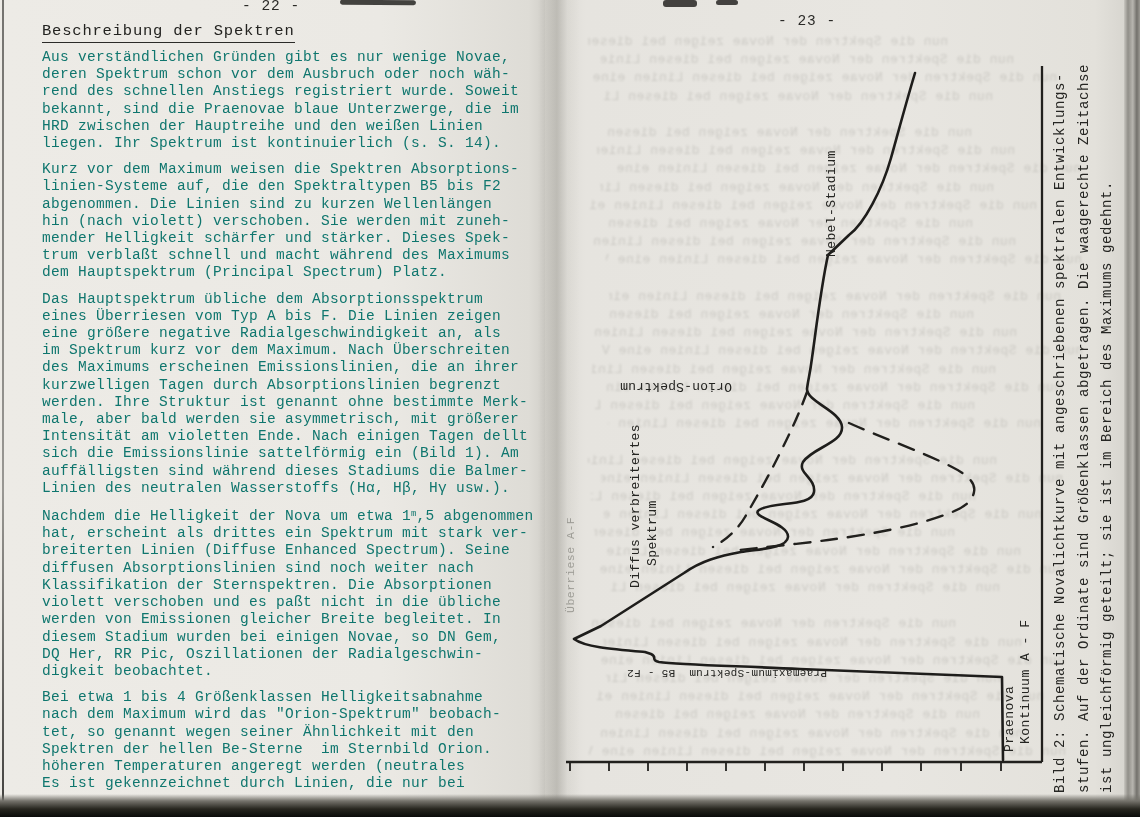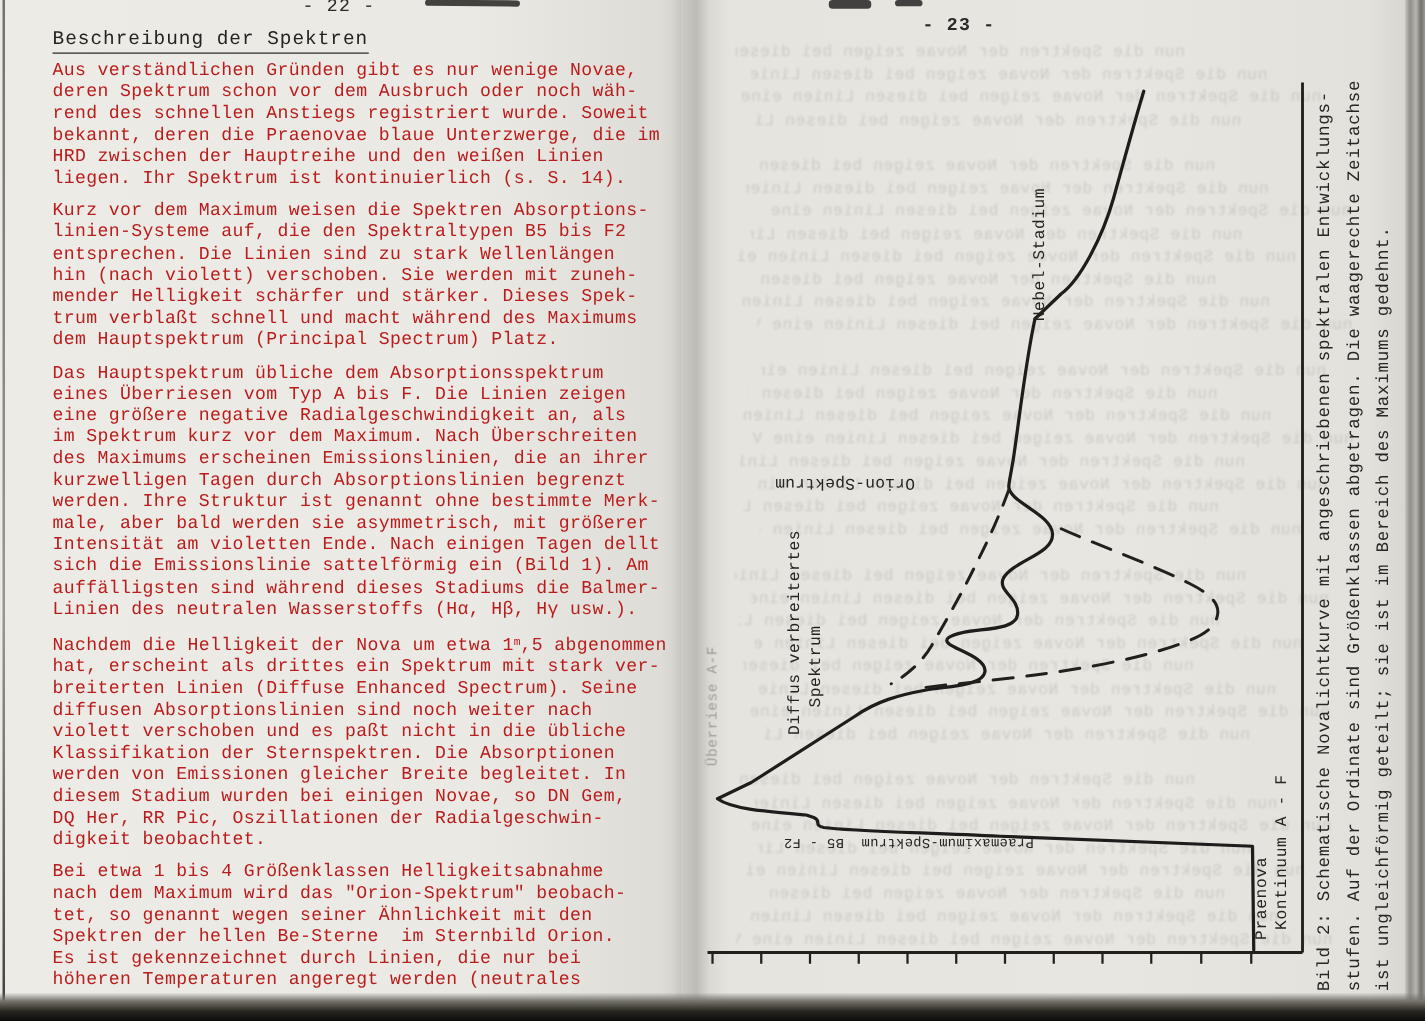--- a/index.html
+++ b/index.html
@@ -38,21 +38,21 @@
   .pageno{position:absolute; color:#2a2a27; font-size:14.5px; letter-spacing:1px; z-index:4; white-space:pre;}
   .heading{
     position:absolute; left:42px; top:22px; z-index:4;
     font-size:15.5px; letter-spacing:.8px; color:#232320;
     border-bottom:1.6px solid #2b2b28; padding-bottom:2px; white-space:pre;
   }
   .paras{position:absolute; left:42px; top:49px; width:512px; z-index:4;}
   .para{margin:0 0 9px 0;}
   .tline{
     font-size:14.5px; line-height:17.2px; letter-spacing:.3px;
-    color:#b91c1c; white-space:pre;
+    color:#0f766e; white-space:pre;
   }
   .tline sup.mag{font-size:9px; letter-spacing:0; vertical-align:4px;}
   
   .fig-svg{position:absolute; left:0; top:0; z-index:4; pointer-events:none;}
   
   .rlabel{
     position:absolute; z-index:5; color:#242421; white-space:pre;
     text-align:left; height:18px; line-height:18px;
   }
   .ccw{transform:rotate(-90deg);}
@@ -88,28 +88,28 @@
 <div class="scan">
 
   <div class="page-left"></div>
   <div class="pageno" style="left:242px; top:-2px;">- 22 -</div>
   <div class="heading">Beschreibung der Spektren</div>
   <div class="paras" id="paras">
       <div class="para">
         <div class="tline">Aus verständlichen Gründen gibt es nur wenige Novae,</div>
         <div class="tline">deren Spektrum schon vor dem Ausbruch oder noch wäh-</div>
         <div class="tline">rend des schnellen Anstiegs registriert wurde. Soweit</div>
-        <div class="tline">bekannt, deren die Praenovae blaue Unterzwerge, die im</div>
+        <div class="tline">bekannt, sind die Praenovae blaue Unterzwerge, die im</div>
         <div class="tline">HRD zwischen der Hauptreihe und den weißen Linien</div>
         <div class="tline">liegen. Ihr Spektrum ist kontinuierlich (s. S. 14).</div>
       </div>
       <div class="para">
         <div class="tline">Kurz vor dem Maximum weisen die Spektren Absorptions-</div>
         <div class="tline">linien-Systeme auf, die den Spektraltypen B5 bis F2</div>
-        <div class="tline">entsprechen. Die Linien sind zu stark Wellenlängen</div>
+        <div class="tline">abgenommen. Die Linien sind zu kurzen Wellenlängen</div>
         <div class="tline">hin (nach violett) verschoben. Sie werden mit zuneh-</div>
         <div class="tline">mender Helligkeit schärfer und stärker. Dieses Spek-</div>
         <div class="tline">trum verblaßt schnell und macht während des Maximums</div>
         <div class="tline">dem Hauptspektrum (Principal Spectrum) Platz.</div>
       </div>
       <div class="para">
         <div class="tline">Das Hauptspektrum übliche dem Absorptionsspektrum</div>
         <div class="tline">eines Überriesen vom Typ A bis F. Die Linien zeigen</div>
         <div class="tline">eine größere negative Radialgeschwindigkeit an, als</div>
         <div class="tline">im Spektrum kurz vor dem Maximum. Nach Überschreiten</div>
@@ -120,34 +120,34 @@
         <div class="tline">Intensität am violetten Ende. Nach einigen Tagen dellt</div>
         <div class="tline">sich die Emissionslinie sattelförmig ein (Bild 1). Am</div>
         <div class="tline">auffälligsten sind während dieses Stadiums die Balmer-</div>
         <div class="tline">Linien des neutralen Wasserstoffs (Hα, Hβ, Hγ usw.).</div>
       </div>
       <div class="para">
         <div class="tline">Nachdem die Helligkeit der Nova um etwa 1<sup class="mag">m</sup>,5 abgenommen</div>
         <div class="tline">hat, erscheint als drittes ein Spektrum mit stark ver-</div>
         <div class="tline">breiterten Linien (Diffuse Enhanced Spectrum). Seine</div>
         <div class="tline">diffusen Absorptionslinien sind noch weiter nach</div>
+        <div class="tline">Klassifikation der Sternspektren. Die Absorptionen</div>
         <div class="tline">violett verschoben und es paßt nicht in die übliche</div>
-        <div class="tline">Klassifikation der Sternspektren. Die Absorptionen</div>
         <div class="tline">werden von Emissionen gleicher Breite begleitet. In</div>
         <div class="tline">diesem Stadium wurden bei einigen Novae, so DN Gem,</div>
         <div class="tline">DQ Her, RR Pic, Oszillationen der Radialgeschwin-</div>
         <div class="tline">digkeit beobachtet.</div>
       </div>
       <div class="para">
         <div class="tline">Bei etwa 1 bis 4 Größenklassen Helligkeitsabnahme</div>
         <div class="tline">nach dem Maximum wird das "Orion-Spektrum" beobach-</div>
         <div class="tline">tet, so genannt wegen seiner Ähnlichkeit mit den</div>
         <div class="tline">Spektren der hellen Be-Sterne  im Sternbild Orion.</div>
+        <div class="tline">höheren Temperaturen angeregt werden (neutrales</div>
         <div class="tline">Es ist gekennzeichnet durch Linien, die nur bei</div>
-        <div class="tline">höheren Temperaturen angeregt werden (neutrales</div>
       </div>
     </div>
 
   <div class="page-right"></div>
   <div class="bleed" id="bleed">
       <div class="bline" style="top: 34px; left: 588px; width: 360px;">nun die Spektren der Novae zeigen bei diesen Linien eine Verschiebung der Helligkeit und werden dann</div>
       <div class="bline" style="top: 52.2px; left: 601px; width: 413px;">nun die Spektren der Novae zeigen bei diesen Linien eine Verschiebung der Helligkeit und werden dann</div>
       <div class="bline" style="top: 70.4px; left: 591px; width: 466px;">nun die Spektren der Novae zeigen bei diesen Linien eine Verschiebung der Helligkeit und werden dann</div>
       <div class="bline" style="top: 88.6px; left: 604px; width: 389px;">nun die Spektren der Novae zeigen bei diesen Linien eine Verschiebung der Helligkeit und werden dann</div>
       <div class="bline" style="top: 125px; left: 607px; width: 365px;">nun die Spektren der Novae zeigen bei diesen Linien eine Verschiebung der Helligkeit und werden dann</div>
@@ -176,21 +176,21 @@
       <div class="bline" style="top: 580px; left: 610px; width: 390px;">nun die Spektren der Novae zeigen bei diesen Linien eine Verschiebung der Helligkeit und werden dann</div>
       <div class="bline" style="top: 616.4px; left: 590px; width: 366px;">nun die Spektren der Novae zeigen bei diesen Linien eine Verschiebung der Helligkeit und werden dann</div>
       <div class="bline" style="top: 634.6px; left: 603px; width: 419px;">nun die Spektren der Novae zeigen bei diesen Linien eine Verschiebung der Helligkeit und werden dann</div>
       <div class="bline" style="top: 652.8px; left: 593px; width: 472px;">nun die Spektren der Novae zeigen bei diesen Linien eine Verschiebung der Helligkeit und werden dann</div>
       <div class="bline" style="top: 671px; left: 606px; width: 395px;">nun die Spektren der Novae zeigen bei diesen Linien eine Verschiebung der Helligkeit und werden dann</div>
       <div class="bline" style="top: 689.2px; left: 596px; width: 448px;">nun die Spektren der Novae zeigen bei diesen Linien eine Verschiebung der Helligkeit und werden dann</div>
       <div class="bline" style="top: 707.4px; left: 609px; width: 371px;">nun die Spektren der Novae zeigen bei diesen Linien eine Verschiebung der Helligkeit und werden dann</div>
       <div class="bline" style="top: 725.6px; left: 599px; width: 424px;">nun die Spektren der Novae zeigen bei diesen Linien eine Verschiebung der Helligkeit und werden dann</div>
       <div class="bline" style="top: 743.8px; left: 589px; width: 477px;">nun die Spektren der Novae zeigen bei diesen Linien eine Verschiebung der Helligkeit und werden dann</div>
     </div>
-  <div class="pageno" style="left:738px; top:13px;font-weight:bold;">- 23 -</div>
+  <div class="pageno" style="left:778px; top:13px;">- 23 -</div>
 
   <svg class="fig-svg" width="1140" height="817" viewBox="0 0 1140 817">
 
     <path d="M1042,66 L1042,762" stroke="#21201d" stroke-width="2.3" fill="none"></path>
 
     <path d="M566,762 L1042,762" stroke="#21201d" stroke-width="2.3" fill="none"></path>
     <g id="ticks">
         <line x1="570" x2="570" y1="762" y2="771" stroke="#21201d" stroke-width="1.8"></line>
         <line x1="609" x2="609" y1="762" y2="771" stroke="#21201d" stroke-width="1.8"></line>
         <line x1="648" x2="648" y1="762" y2="771" stroke="#21201d" stroke-width="1.8"></line>

